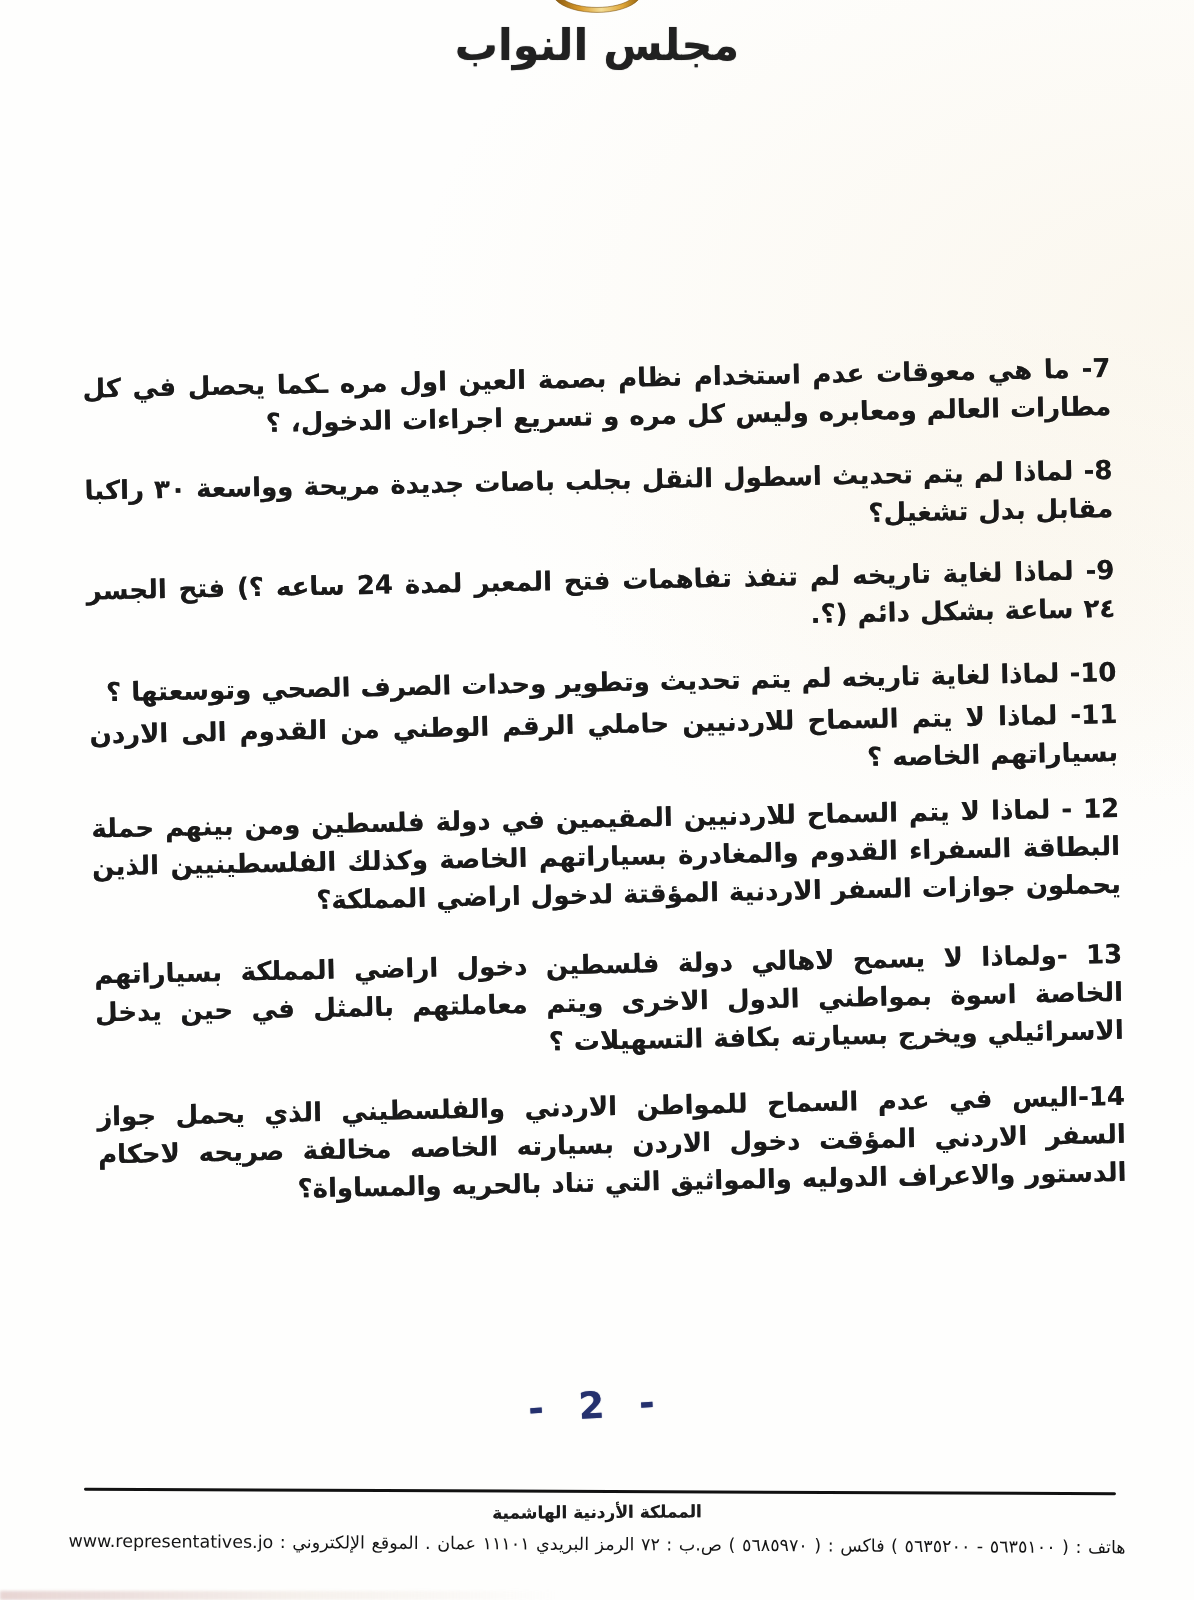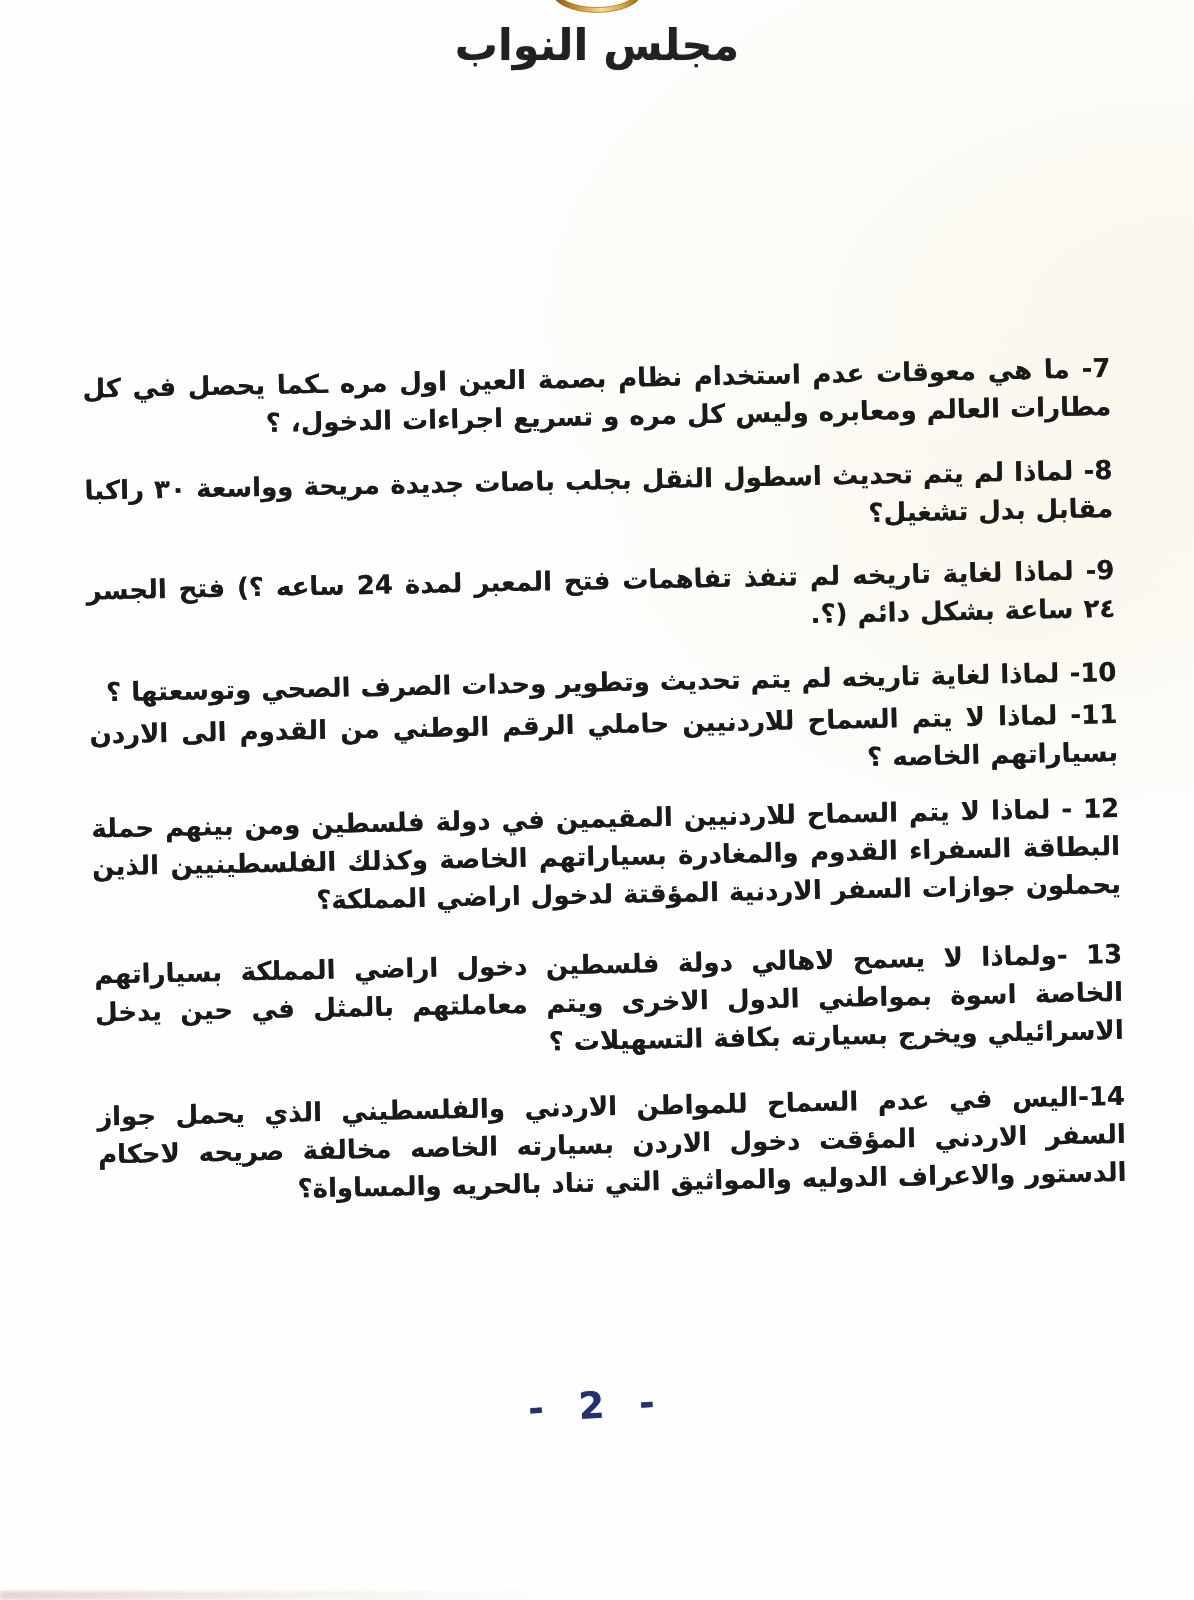--- a/index.html
+++ b/index.html
@@ -107,16 +107,21 @@
     <p dir="rtl">9- لماذا لغاية تاريخه لم تنفذ تفاهمات فتح المعبر لمدة 24 ساعه ؟) فتح الجسر ٢٤ ساعة بشكل دائم (؟.</p>
     <p dir="rtl">10-  لماذا لغاية تاريخه لم يتم تحديث وتطوير وحدات الصرف الصحي وتوسعتها ؟</p>
     <p dir="rtl">11- لماذا لا يتم السماح للاردنيين حاملي الرقم الوطني من القدوم الى الاردن بسياراتهم الخاصه ؟</p>
     <p dir="rtl">12 -  لماذا لا يتم السماح للاردنيين المقيمين في دولة فلسطين ومن بينهم حملة البطاقة السفراء القدوم والمغادرة بسياراتهم الخاصة وكذلك الفلسطينيين الذين يحملون جوازات السفر الاردنية المؤقتة لدخول اراضي المملكة؟</p>
     <p dir="rtl">13 -ولماذا لا يسمح لاهالي دولة فلسطين دخول اراضي المملكة بسياراتهم الخاصة اسوة بمواطني الدول الاخرى ويتم معاملتهم بالمثل في حين يدخل الاسرائيلي ويخرج بسيارته بكافة التسهيلات ؟</p>
     <p dir="rtl">14-اليس في عدم السماح للمواطن الاردني والفلسطيني الذي يحمل جواز السفر الاردني المؤقت دخول الاردن بسيارته الخاصه مخالفة صريحه لاحكام الدستور والاعراف الدوليه والمواثيق التي تناد بالحريه والمساواة؟</p>
   </div>
 
   <div class="page-number">- 2 -</div>
 
+  <div class="footer">
+    <div class="rule"></div>
+    <div class="kingdom" dir="rtl">المملكة الأردنية الهاشمية</div>
+    <div class="contact">هاتف : ( ٥٦٣٥١٠٠ - ٥٦٣٥٢٠٠ )  فاكس : ( ٥٦٨٥٩٧٠ )  ص.ب : ٧٢ الرمز البريدي ١١١٠١ عمان . الموقع الإلكتروني : www.representatives.jo</div>
+  </div>
 
   <div class="smudge"></div>
 
 </div>
 
 </body></html>

